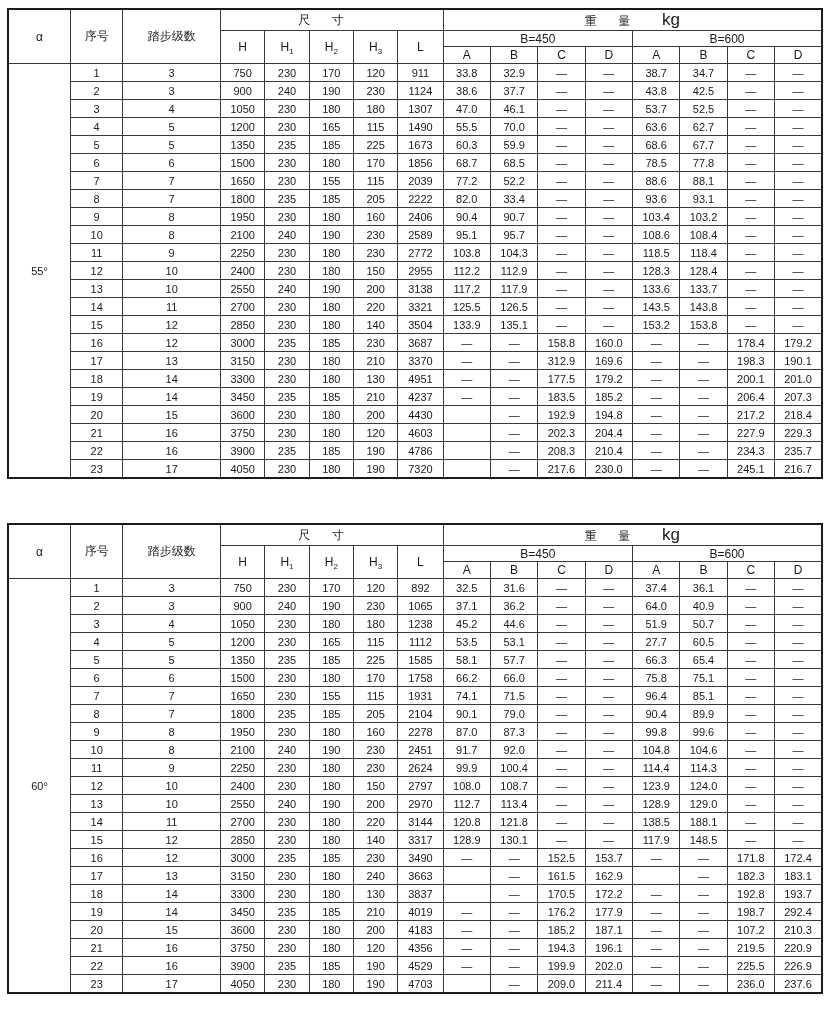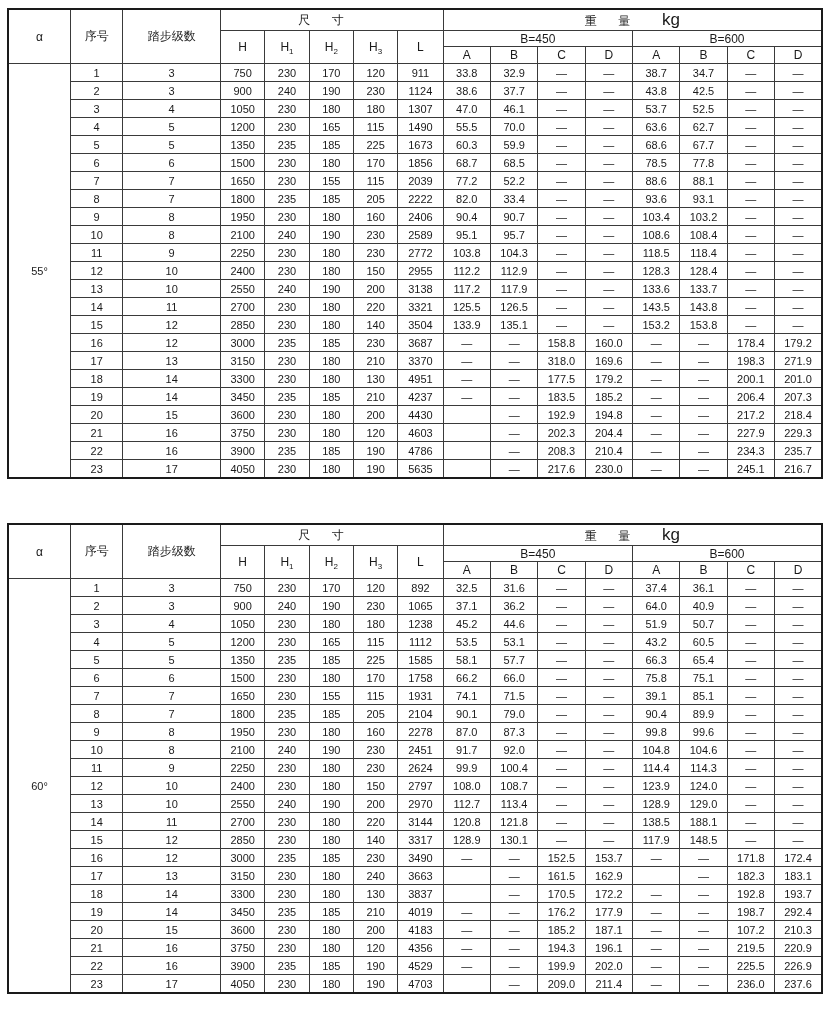--- a/index.html
+++ b/index.html
@@ -365,26 +365,26 @@
         <tr>
           <td>17</td>
           <td>13</td>
           <td>3150</td>
           <td>230</td>
           <td>180</td>
           <td>210</td>
           <td>3370</td>
           <td>—</td>
           <td>—</td>
-          <td>318.0</td>
+          <td>312.9</td>
           <td>169.6</td>
           <td>—</td>
           <td>—</td>
           <td>198.3</td>
-          <td>271.9</td>
+          <td>190.1</td>
         </tr>
         <tr>
           <td>18</td>
           <td>14</td>
           <td>3300</td>
           <td>230</td>
           <td>180</td>
           <td>130</td>
           <td>4951</td>
           <td>—</td>
@@ -464,21 +464,21 @@
           <td>234.3</td>
           <td>235.7</td>
         </tr>
         <tr>
           <td>23</td>
           <td>17</td>
           <td>4050</td>
           <td>230</td>
           <td>180</td>
           <td>190</td>
-          <td>5635</td>
+          <td>7320</td>
           <td></td>
           <td>—</td>
           <td>217.6</td>
           <td>230.0</td>
           <td>—</td>
           <td>—</td>
           <td>245.1</td>
           <td>216.7</td>
         </tr>
       </tbody>
@@ -591,21 +591,21 @@
           <td>5</td>
           <td>1200</td>
           <td>230</td>
           <td>165</td>
           <td>115</td>
           <td>1112</td>
           <td>53.5</td>
           <td>53.1</td>
           <td>—</td>
           <td>—</td>
-          <td>43.2</td>
+          <td>27.7</td>
           <td>60.5</td>
           <td>—</td>
           <td>—</td>
         </tr>
         <tr>
           <td>5</td>
           <td>5</td>
           <td>1350</td>
           <td>235</td>
           <td>185</td>
@@ -642,21 +642,21 @@
           <td>7</td>
           <td>1650</td>
           <td>230</td>
           <td>155</td>
           <td>115</td>
           <td>1931</td>
           <td>74.1</td>
           <td>71.5</td>
           <td>—</td>
           <td>—</td>
-          <td>39.1</td>
+          <td>96.4</td>
           <td>85.1</td>
           <td>—</td>
           <td>—</td>
         </tr>
         <tr>
           <td>8</td>
           <td>7</td>
           <td>1800</td>
           <td>235</td>
           <td>185</td>

